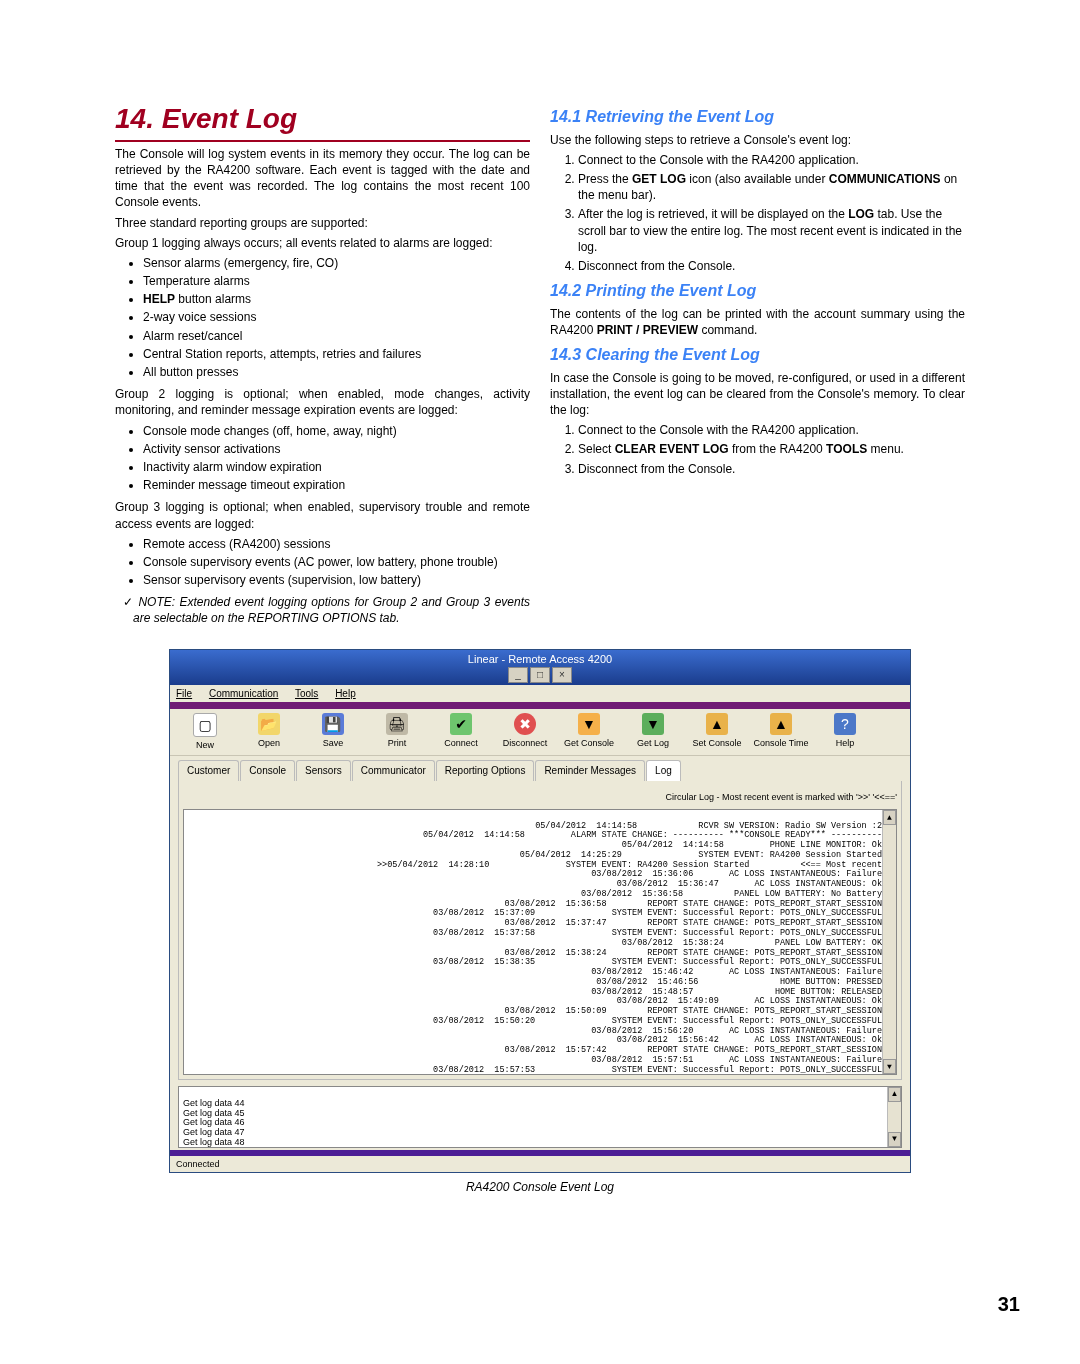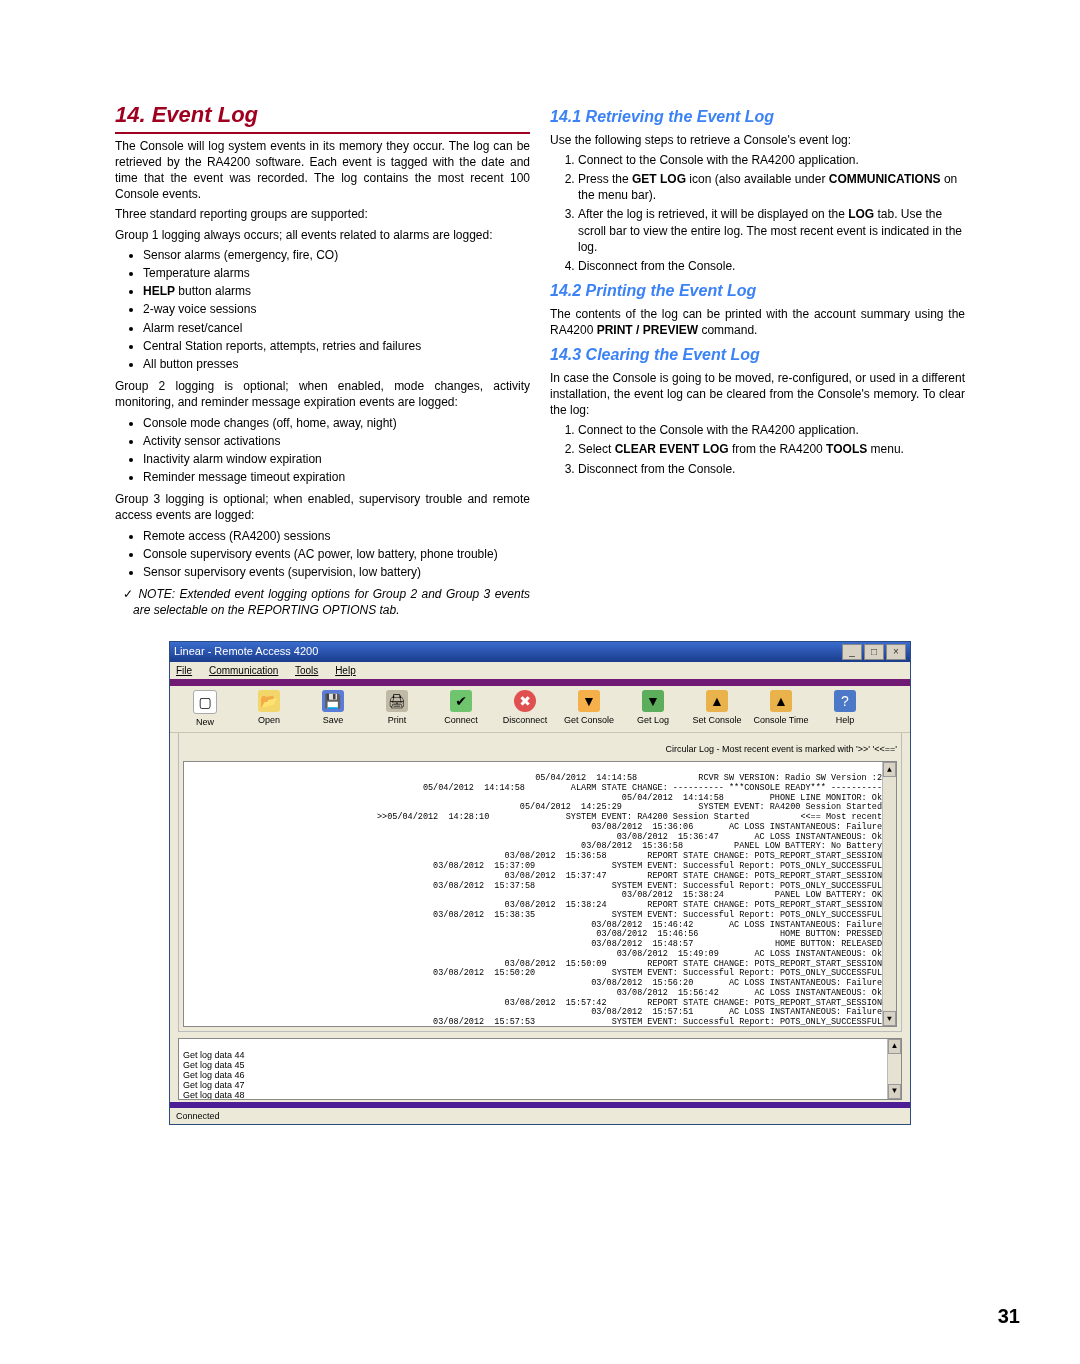--- a/index.html
+++ b/index.html
@@ -21,21 +21,21 @@
   .cols {
     display: flex;
     gap: 20px;
   }
   .col { flex: 1; }
   .section-title {
     font-family: Arial, Helvetica, sans-serif;
     font-weight: bold;
     font-style: italic;
     color: #a00020;
-    font-size: 22px;
+    font-size: 28px;
     border-bottom: 2px solid #a00020;
     padding-bottom: 2px;
     margin: 0 0 4px 0;
   }
   .sub-title {
     font-family: Arial, Helvetica, sans-serif;
     font-weight: bold;
     font-style: italic;
     color: #3b82f6;
     font-size: 16px;
@@ -65,21 +65,21 @@
   .note::before { content: "\2713\00a0"; font-style: normal;}
   .figure-caption {
     text-align: center;
     font-style: italic;
     font-size: 12px;
     margin-top: 6px;
   }
   .page-number {
     position: absolute;
     right: 60px;
-    bottom: 34px;
+    bottom: 46px;
     font-weight: bold;
     font-size: 20px;
   }
 
   
   .window {
     margin: 22px auto 0 auto;
     width: 740px;
     border: 1px solid #2a4c80;
     background: #ece9d8;
@@ -87,20 +87,21 @@
     font-size: 10px;
   }
   .titlebar {
     background: linear-gradient(#3a6cce,#1a3c8c);
     color: #fff;
     display: flex;
     align-items: center;
     justify-content: space-between;
     padding: 2px 4px;
     font-size: 11px;
+    flex-direction: column;
   }
   .titlebar .win-btns { display:flex; gap:2px;}
   .titlebar .wb {
     width: 18px; height: 14px; background:#d7d2c3; border:1px solid #888;
     display:flex; align-items:center; justify-content:center; font-size:10px;
     color:#333;
   }
   .menubar {
     background:#ece9d8; padding:2px 6px; font-size:10px;
     border-bottom:7px solid #701a75;
@@ -290,20 +291,29 @@
           <span>Set Console</span>
         </div>
       <div class="tbtn">
           <div class="ticon ic-time">▲</div>
           <span>Console Time</span>
         </div>
       <div class="tbtn">
           <div class="ticon ic-help">?</div>
           <span>Help</span>
         </div>
+    </div>
+    <div class="tabs">
+      <div class="tab">Customer</div>
+      <div class="tab">Console</div>
+      <div class="tab">Sensors</div>
+      <div class="tab">Communicator</div>
+      <div class="tab">Reporting Options</div>
+      <div class="tab">Reminder Messages</div>
+      <div class="tab active">Log</div>
     </div>
     <div class="logpane">
       <div style="font-size:9px; padding:2px 0 4px 30px;">Circular Log - Most recent event is marked with '&gt;&gt;'  '&lt;&lt;=='</div>
       <div class="logbox">
 <span id="loglines">  05/04/2012  14:14:58            RCVR SW VERSION: Radio SW Version :2
   05/04/2012  14:14:58         ALARM STATE CHANGE: ---------- ***CONSOLE READY*** ----------
   05/04/2012  14:14:58         PHONE LINE MONITOR: Ok
   05/04/2012  14:25:29               SYSTEM EVENT: RA4200 Session Started
 &gt;&gt;05/04/2012  14:28:10               SYSTEM EVENT: RA4200 Session Started          &lt;&lt;== Most recent
   03/08/2012  15:36:06       AC LOSS INSTANTANEOUS: Failure
@@ -347,15 +357,16 @@
 Get log data 49
 Done Get Log</span>
       <div class="scrollbar-v">
         <div class="scrollbtn">▲</div>
         <div class="scrollbtn">▼</div>
       </div>
     </div>
     <div class="statusbar">Connected</div>
   </div>
 
+  <div class="figure-caption">RA4200 Console Event Log</div>
 
   <div class="page-number">31</div>
 </div>
 
 </body></html>

